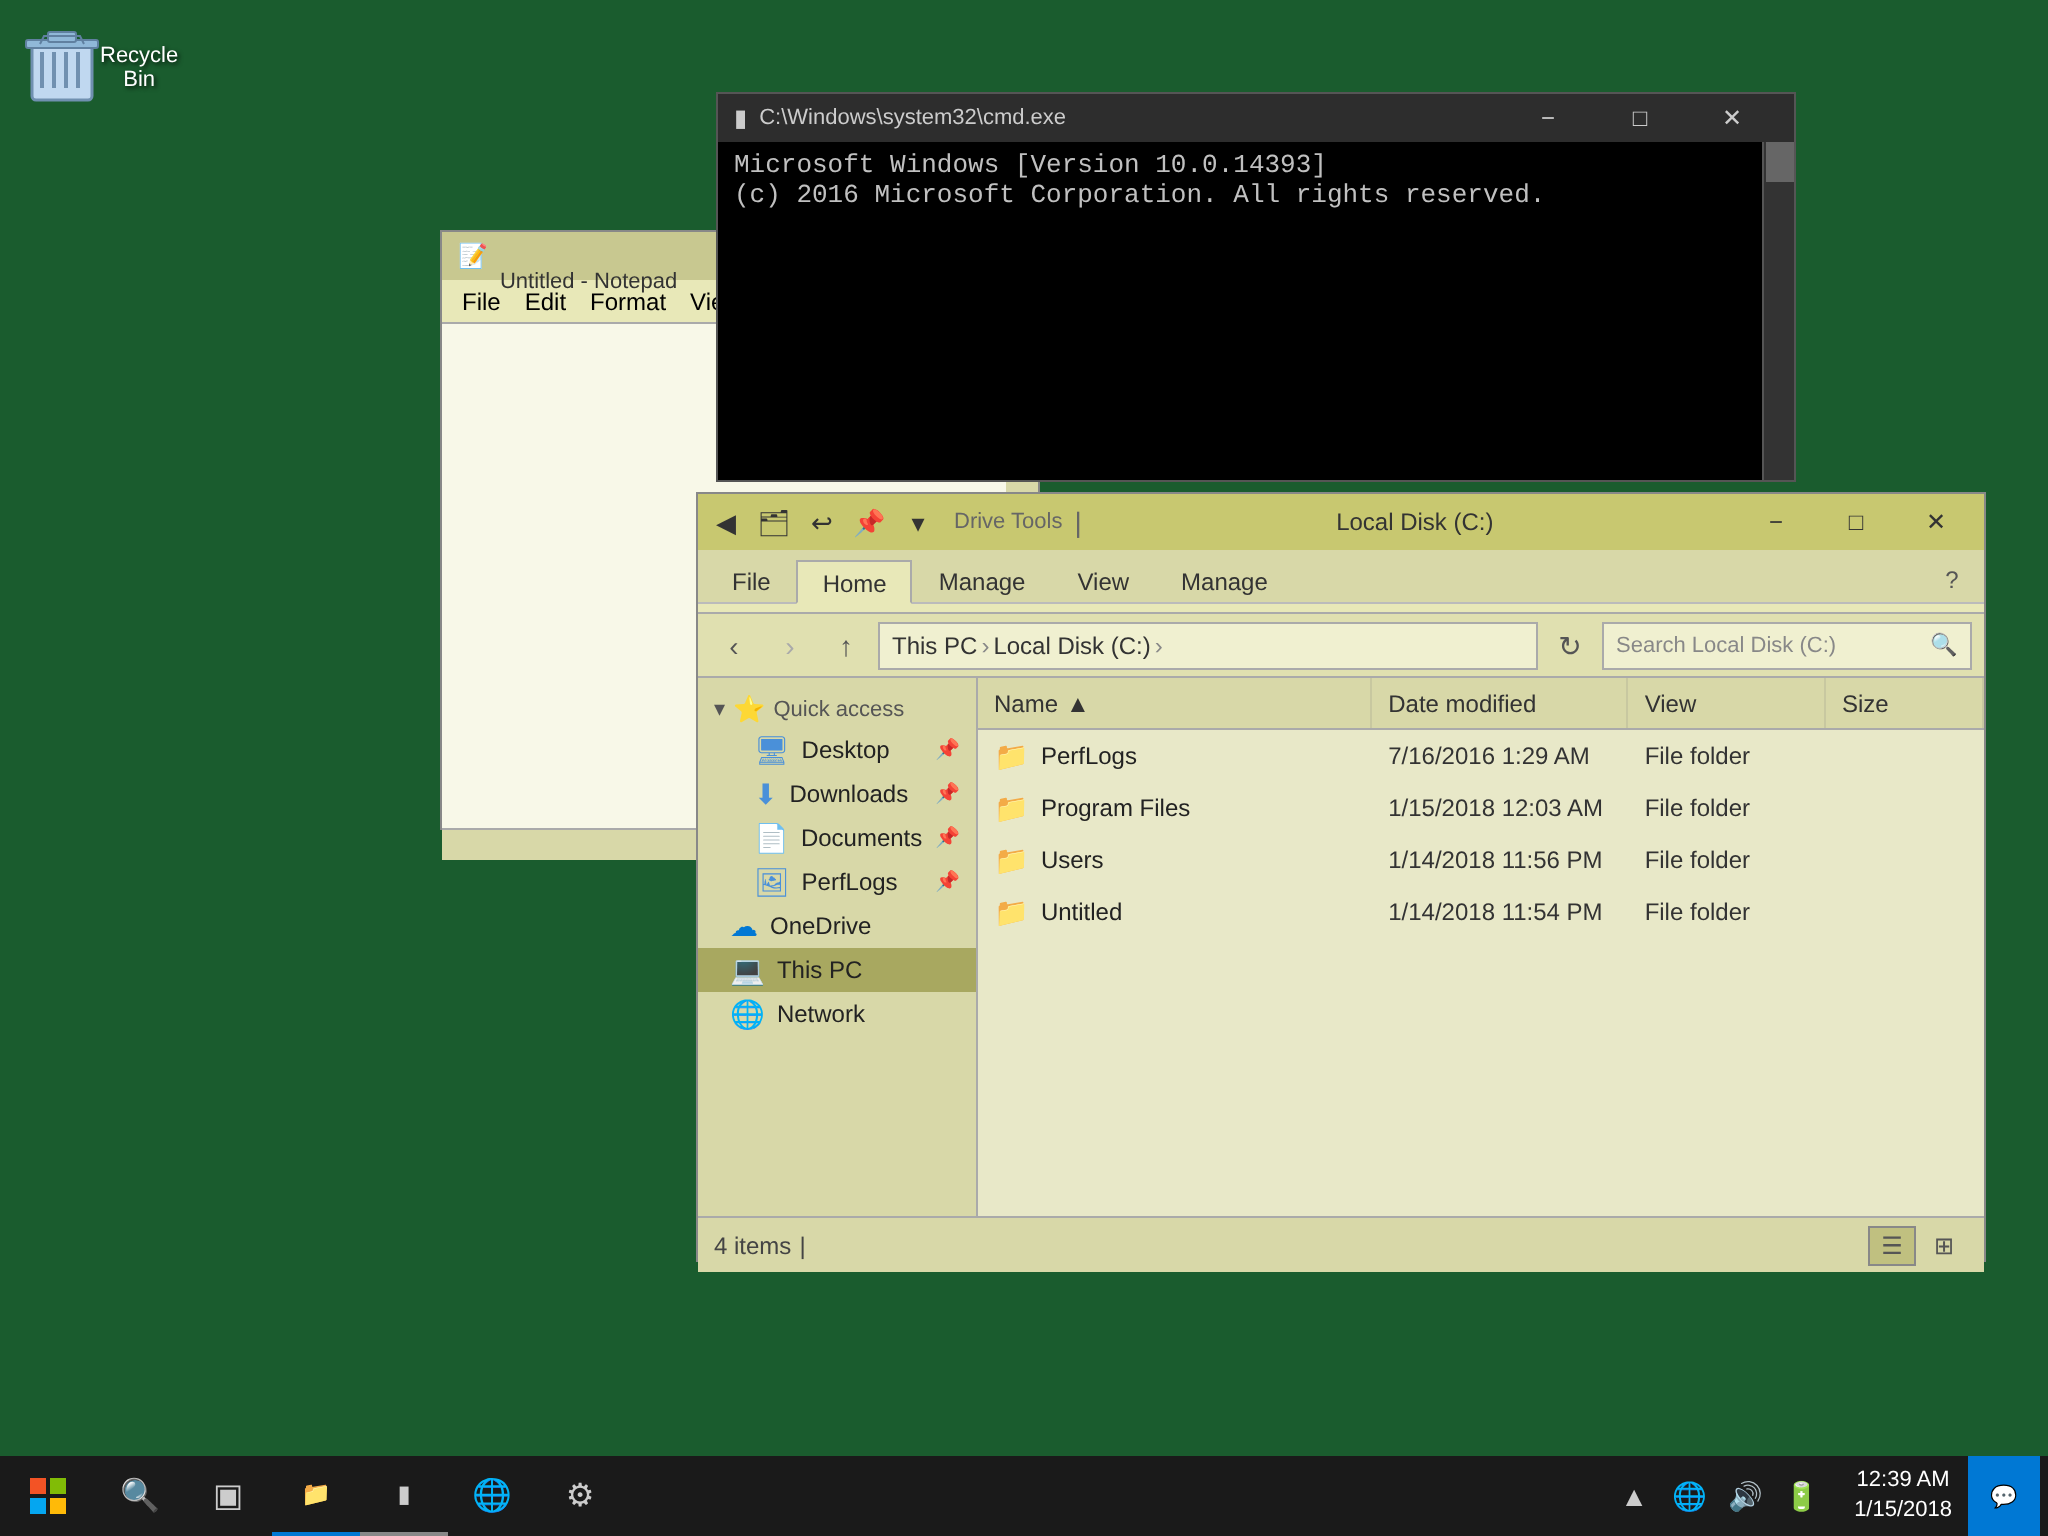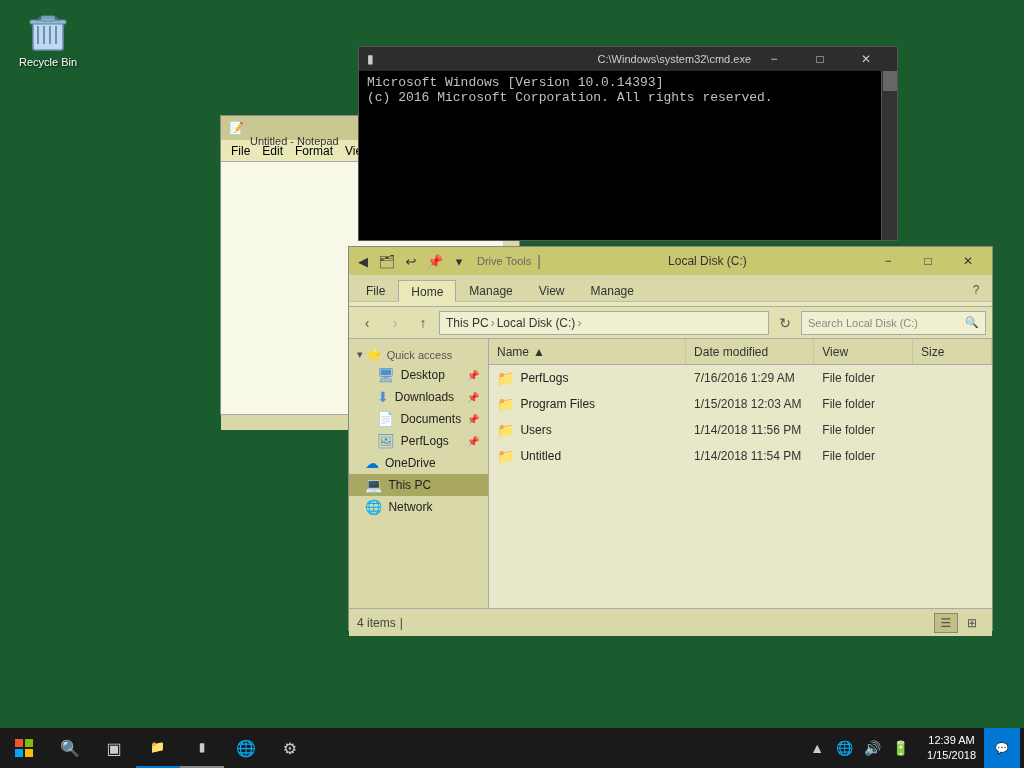--- a/index.html
+++ b/index.html
@@ -10,21 +10,20 @@
       font-family: 'Segoe UI', Arial, sans-serif;
       font-size: 12px;
       overflow: hidden;
       position: relative;
     }
 
     
     .desktop-icon {
       position: absolute;
       display: flex;
-      flex-direction: column;
       align-items: center;
       width: 80px;
       cursor: pointer;
       padding: 4px;
       color: white;
       text-align: center;
     }
     .icon-img {
       width: 40px;
       height: 40px;
@@ -134,21 +133,21 @@
     }
     .cmd-titlebar {
       height: 24px;
       background: #2d2d2d;
       display: flex;
       align-items: center;
       padding: 0 8px;
       color: #ccc;
       font-size: 11px;
     }
-    .cmd-titlebar-title { flex: 1; font-size: 11px; text-align: right; }
+    .cmd-titlebar-title { flex: 1; font-size: 11px; }
     .window-btn {
       width: 46px;
       height: 24px;
       display: flex;
       align-items: center;
       justify-content: center;
       cursor: pointer;
       font-size: 12px;
       color: #ccc;
     }

